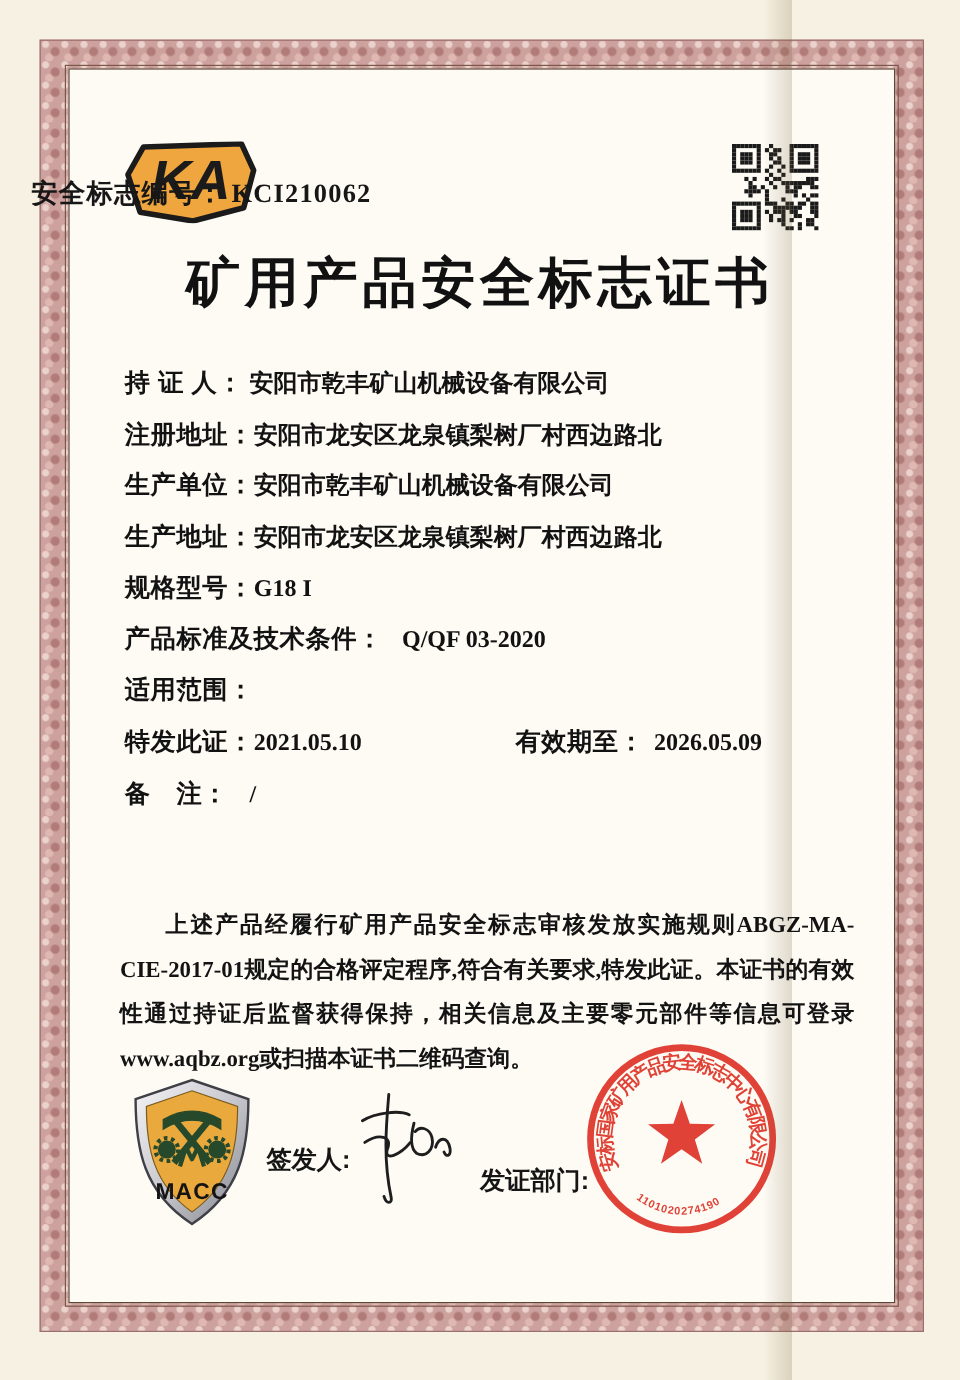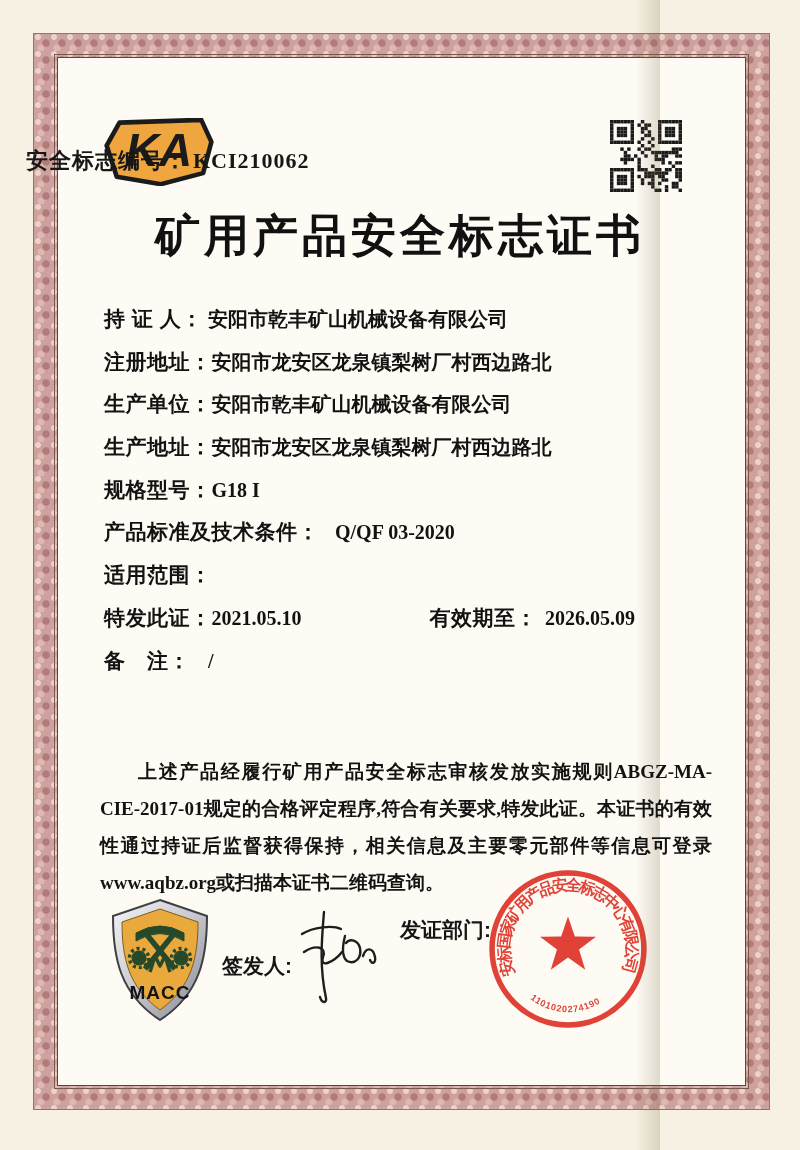--- a/index.html
+++ b/index.html
@@ -59,21 +59,21 @@
   
   .statement{
     position:absolute;left:100px;top:753px;width:612px;z-index:2;
     font-family:"Liberation Serif",serif;font-weight:700;
     font-size:19px;line-height:37px;text-align:justify;text-indent:2em;color:#131313;margin:0;
   }
   
   .badge{position:absolute;left:103px;top:896px;}
   .signer{position:absolute;left:222px;top:952px;font-size:21px;font-weight:bold;color:#151515;}
   .signature{position:absolute;left:282px;top:902px;}
-  .issuer{position:absolute;left:400px;top:916px;font-size:21px;font-weight:bold;color:#151515;}
+  .issuer{position:absolute;left:400px;top:970px;font-size:21px;font-weight:bold;color:#151515;}
   .seal{position:absolute;left:487px;top:868px;}
   .seal text{font-weight:bold;}
 </style>
 </head>
 <body>
 
 <div class="page">
 
   <div class="frame"></div>
   <div class="contentbg"></div>

